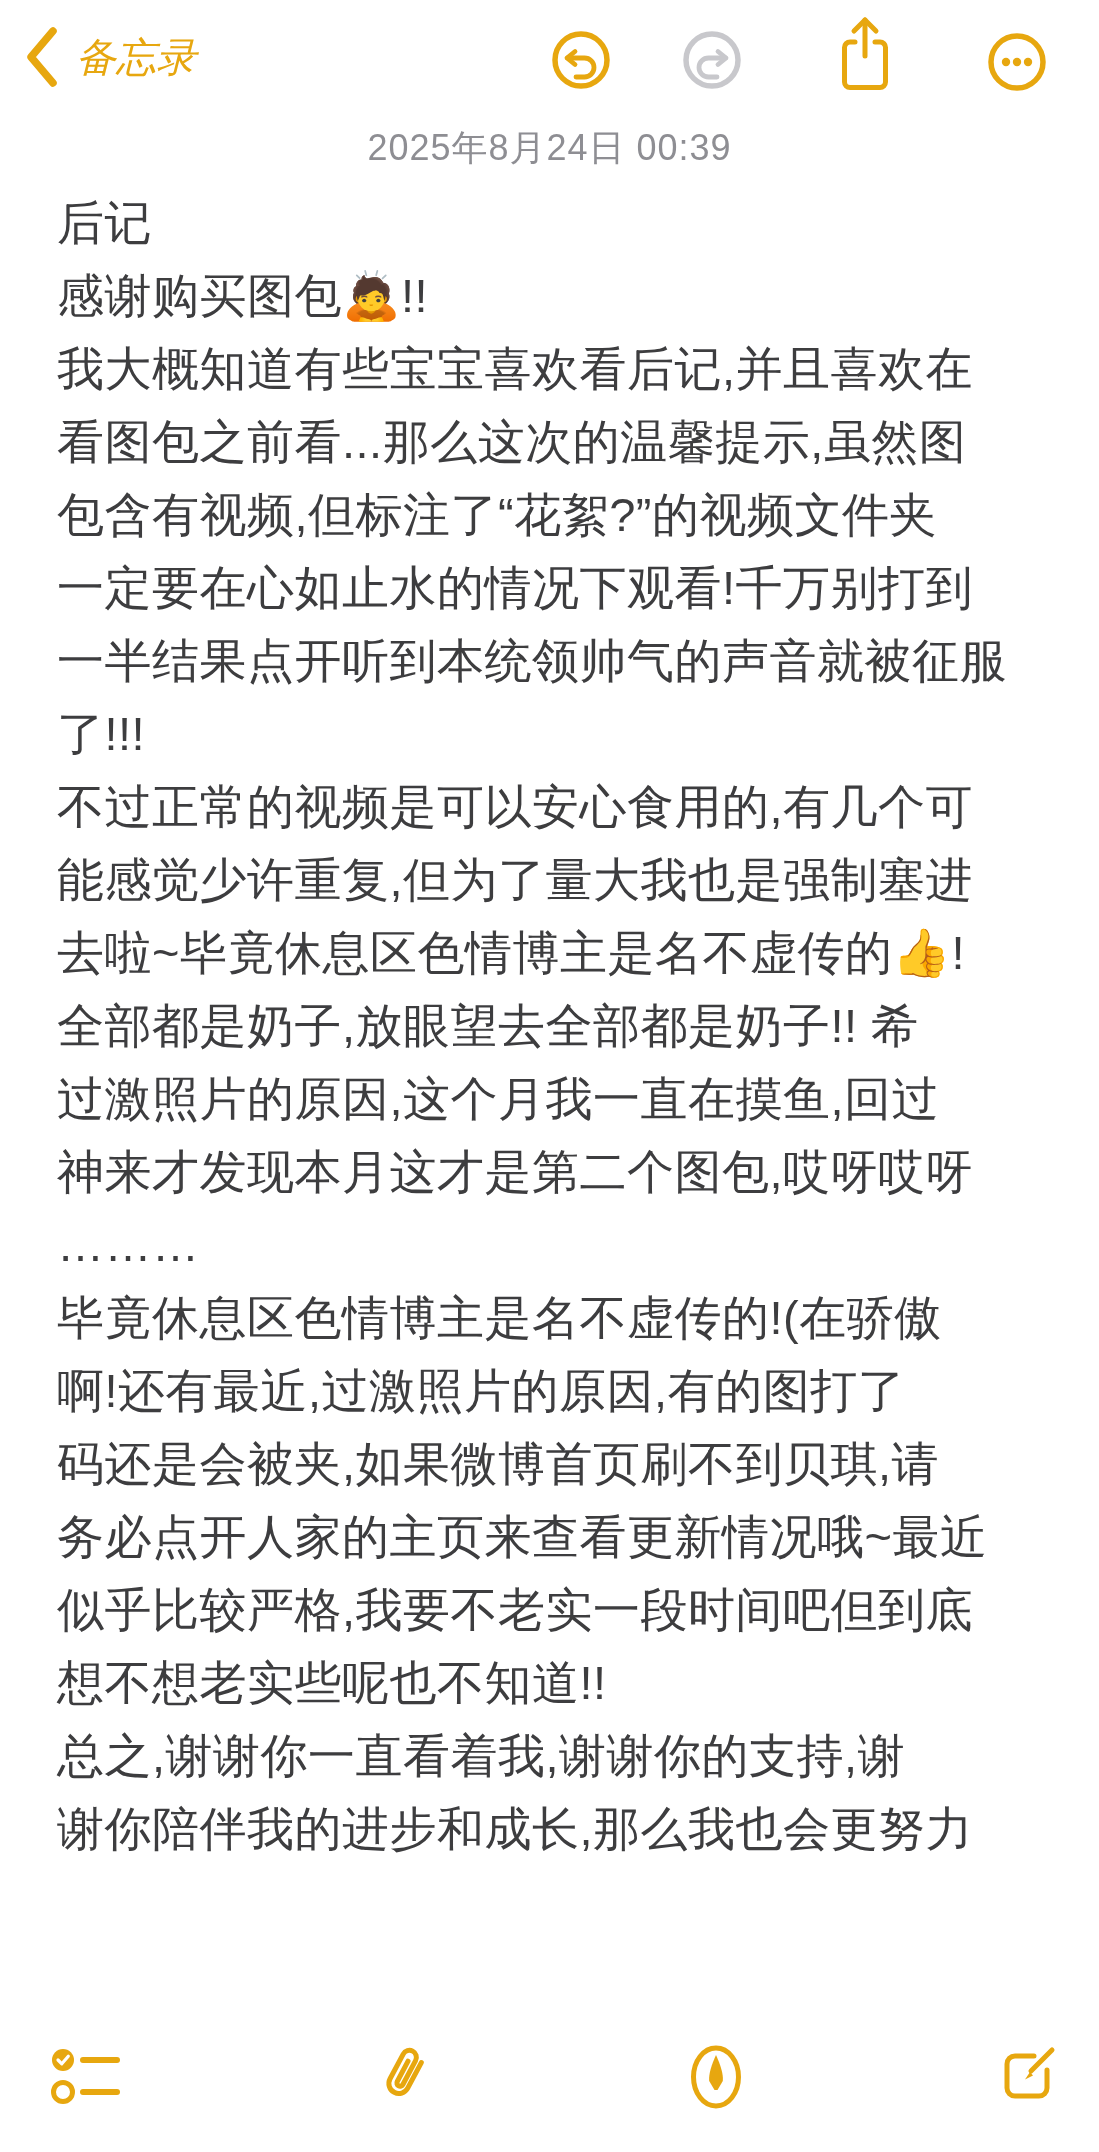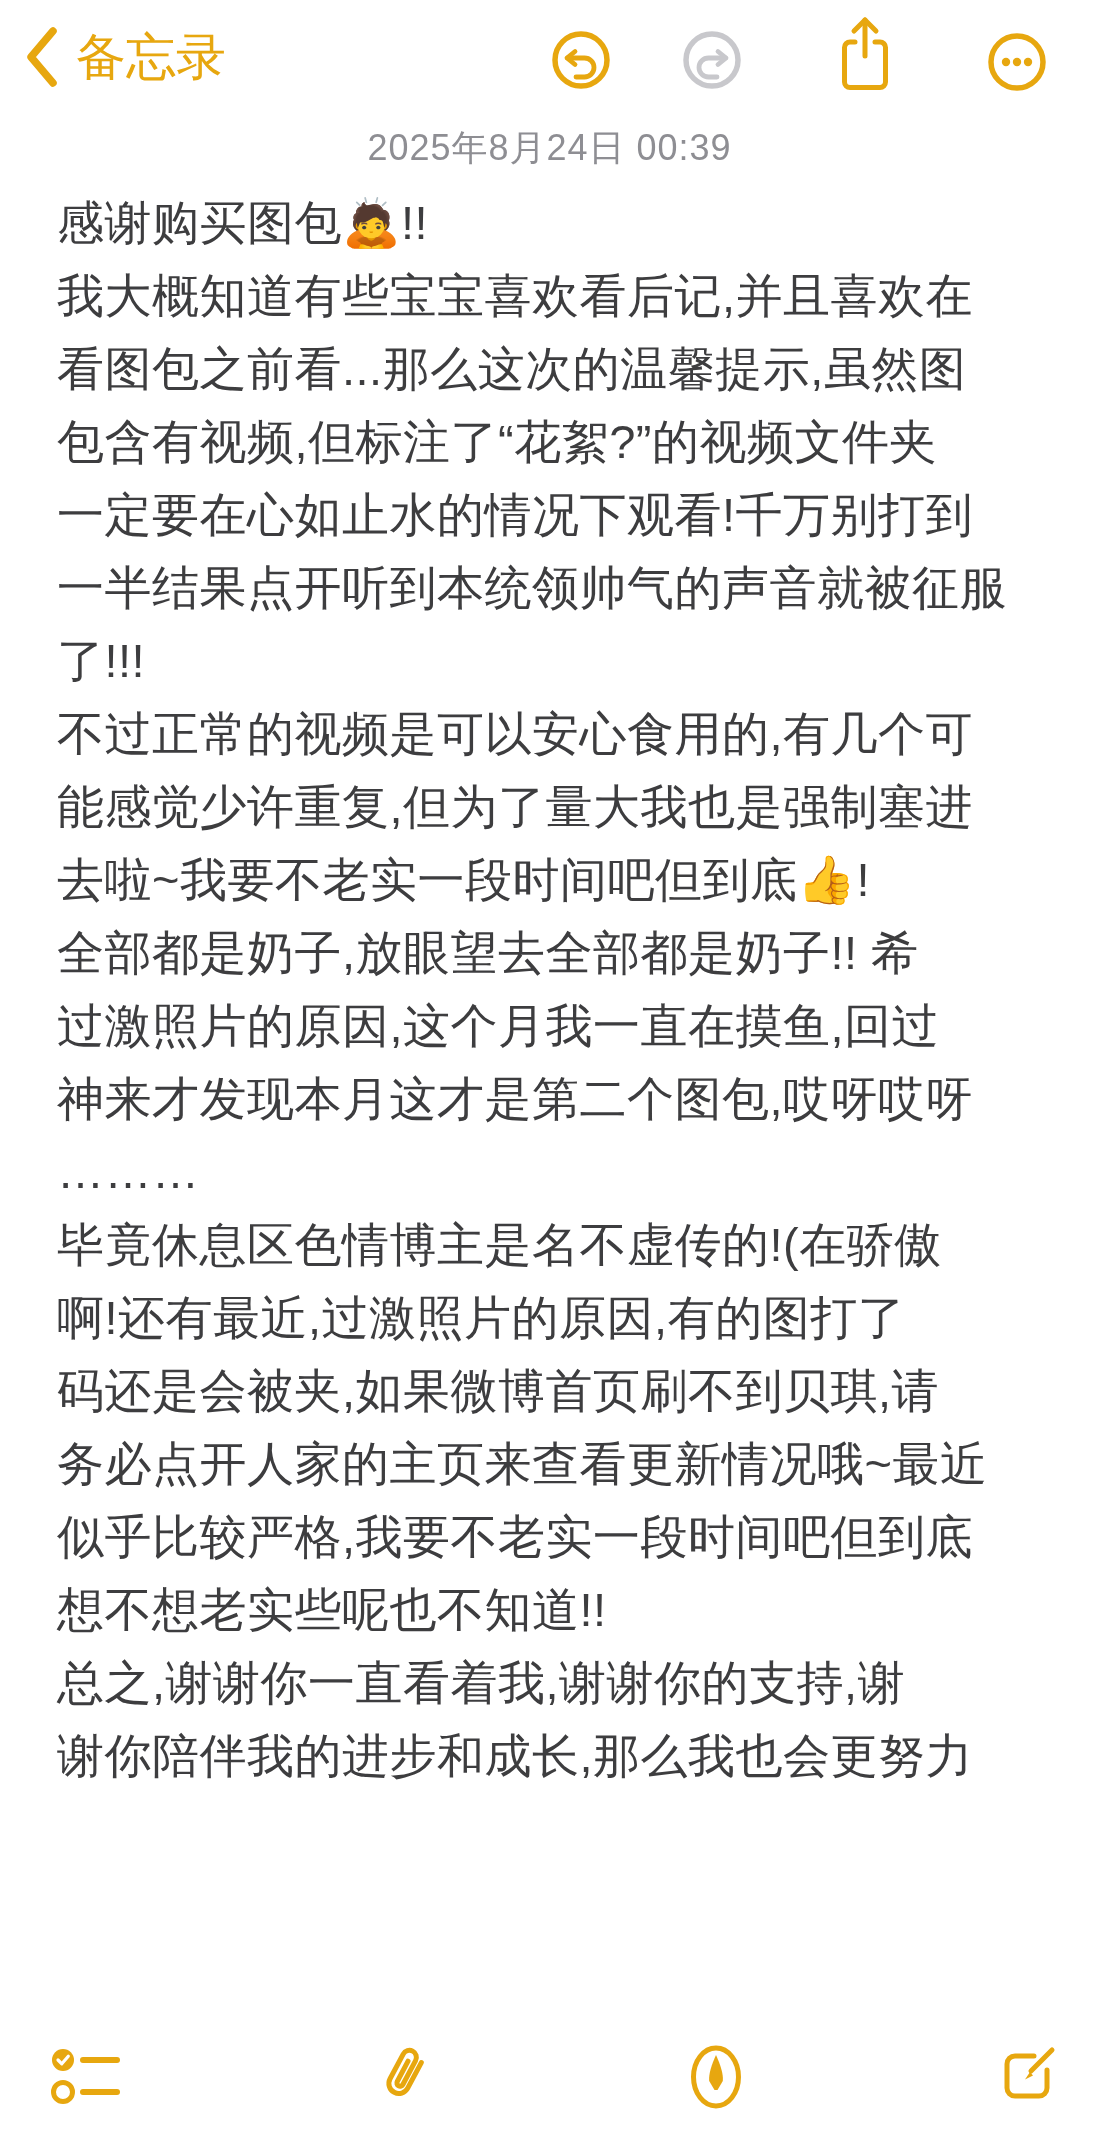--- a/index.html
+++ b/index.html
@@ -16,21 +16,21 @@
   }
   svg{display:block;}
   .stroke{fill:none;stroke:currentColor;stroke-linecap:round;stroke-linejoin:round;}
 
   
   .header{position:absolute;top:0;left:0;right:0;height:120px;background:#fff;}
   .back-button{
     position:absolute;left:24px;top:24px;display:flex;align-items:center;gap:16px;
     color:var(--accent);cursor:pointer;background:none;border:none;padding:0;
   }
-  .back-label{font-size:50px;line-height:66px;color:var(--accent);}
+  .back-label{font-size:40px;line-height:66px;color:var(--accent);font-style:italic;}
   .icon-btn{
     position:absolute;background:none;border:none;padding:0;margin:0;cursor:pointer;
     color:var(--accent);
   }
   .icon-btn.disabled{color:var(--disabled);}
   #undo-btn{left:549px;top:28px;width:64px;height:64px;}
   #redo-btn{left:680px;top:28px;width:64px;height:64px;}
   #share-btn{left:833px;top:14px;width:64px;height:80px;}
   #more-btn{left:985px;top:30px;width:64px;height:64px;}
 
@@ -113,30 +113,31 @@
         <circle cx="32" cy="32" r="4.2" fill="currentColor"></circle>
         <circle cx="43" cy="32" r="4.2" fill="currentColor"></circle>
       </svg>
     </span>
   </button>
 </div>
 
 <div class="date-line">2025年8月24日 00:39</div>
 
 <div class="note-body">
+    <div class="note-line">后记</div>
     <div class="note-line">感谢购买图包🙇!!</div>
     <div class="note-line">我大概知道有些宝宝喜欢看后记,并且喜欢在</div>
     <div class="note-line">看图包之前看...那么这次的温馨提示,虽然图</div>
     <div class="note-line">包含有视频,但标注了“花絮?”的视频文件夹</div>
     <div class="note-line">一定要在心如止水的情况下观看!千万别打到</div>
     <div class="note-line">一半结果点开听到本统领帅气的声音就被征服</div>
     <div class="note-line">了!!!</div>
     <div class="note-line">不过正常的视频是可以安心食用的,有几个可</div>
     <div class="note-line">能感觉少许重复,但为了量大我也是强制塞进</div>
-    <div class="note-line">去啦~我要不老实一段时间吧但到底👍!</div>
+    <div class="note-line">去啦~毕竟休息区色情博主是名不虚传的👍!</div>
     <div class="note-line">全部都是奶子,放眼望去全部都是奶子!! 希</div>
     <div class="note-line">过激照片的原因,这个月我一直在摸鱼,回过</div>
     <div class="note-line">神来才发现本月这才是第二个图包,哎呀哎呀</div>
     <div class="note-line">………</div>
     <div class="note-line">毕竟休息区色情博主是名不虚传的!(在骄傲</div>
     <div class="note-line">啊!还有最近,过激照片的原因,有的图打了</div>
     <div class="note-line">码还是会被夹,如果微博首页刷不到贝琪,请</div>
     <div class="note-line">务必点开人家的主页来查看更新情况哦~最近</div>
     <div class="note-line">似乎比较严格,我要不老实一段时间吧但到底</div>
     <div class="note-line">想不想老实些呢也不知道!!</div>

